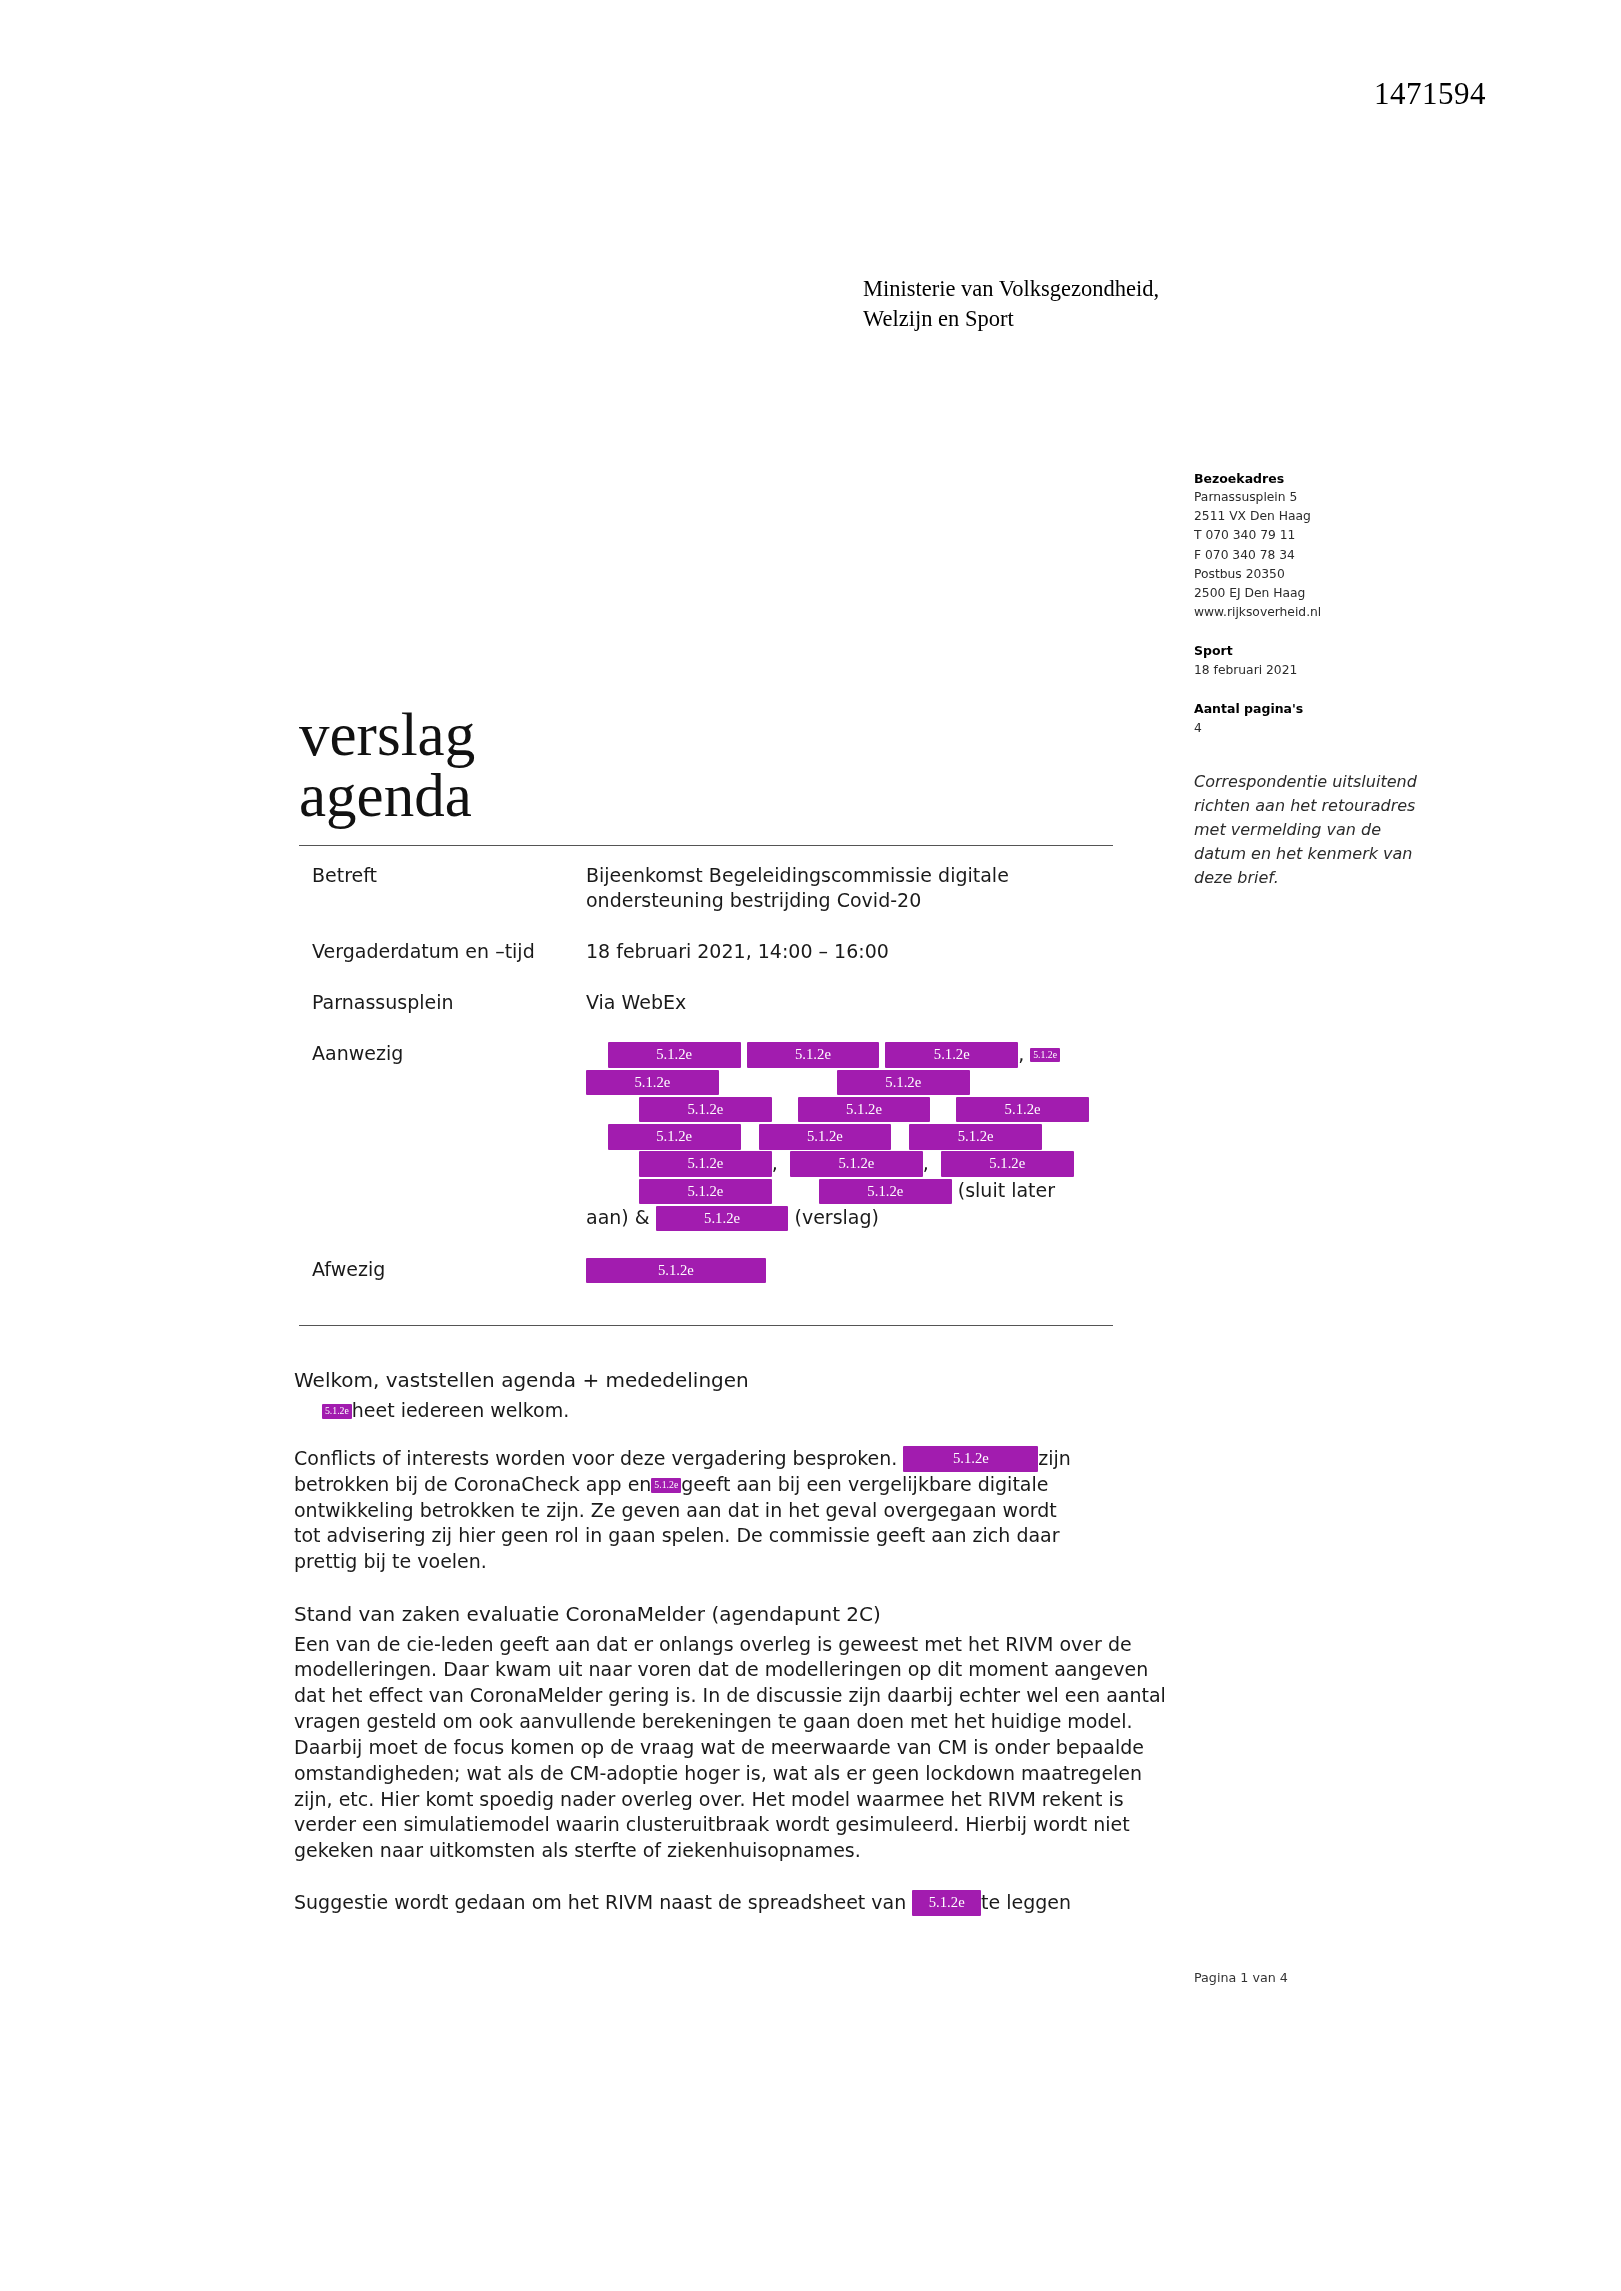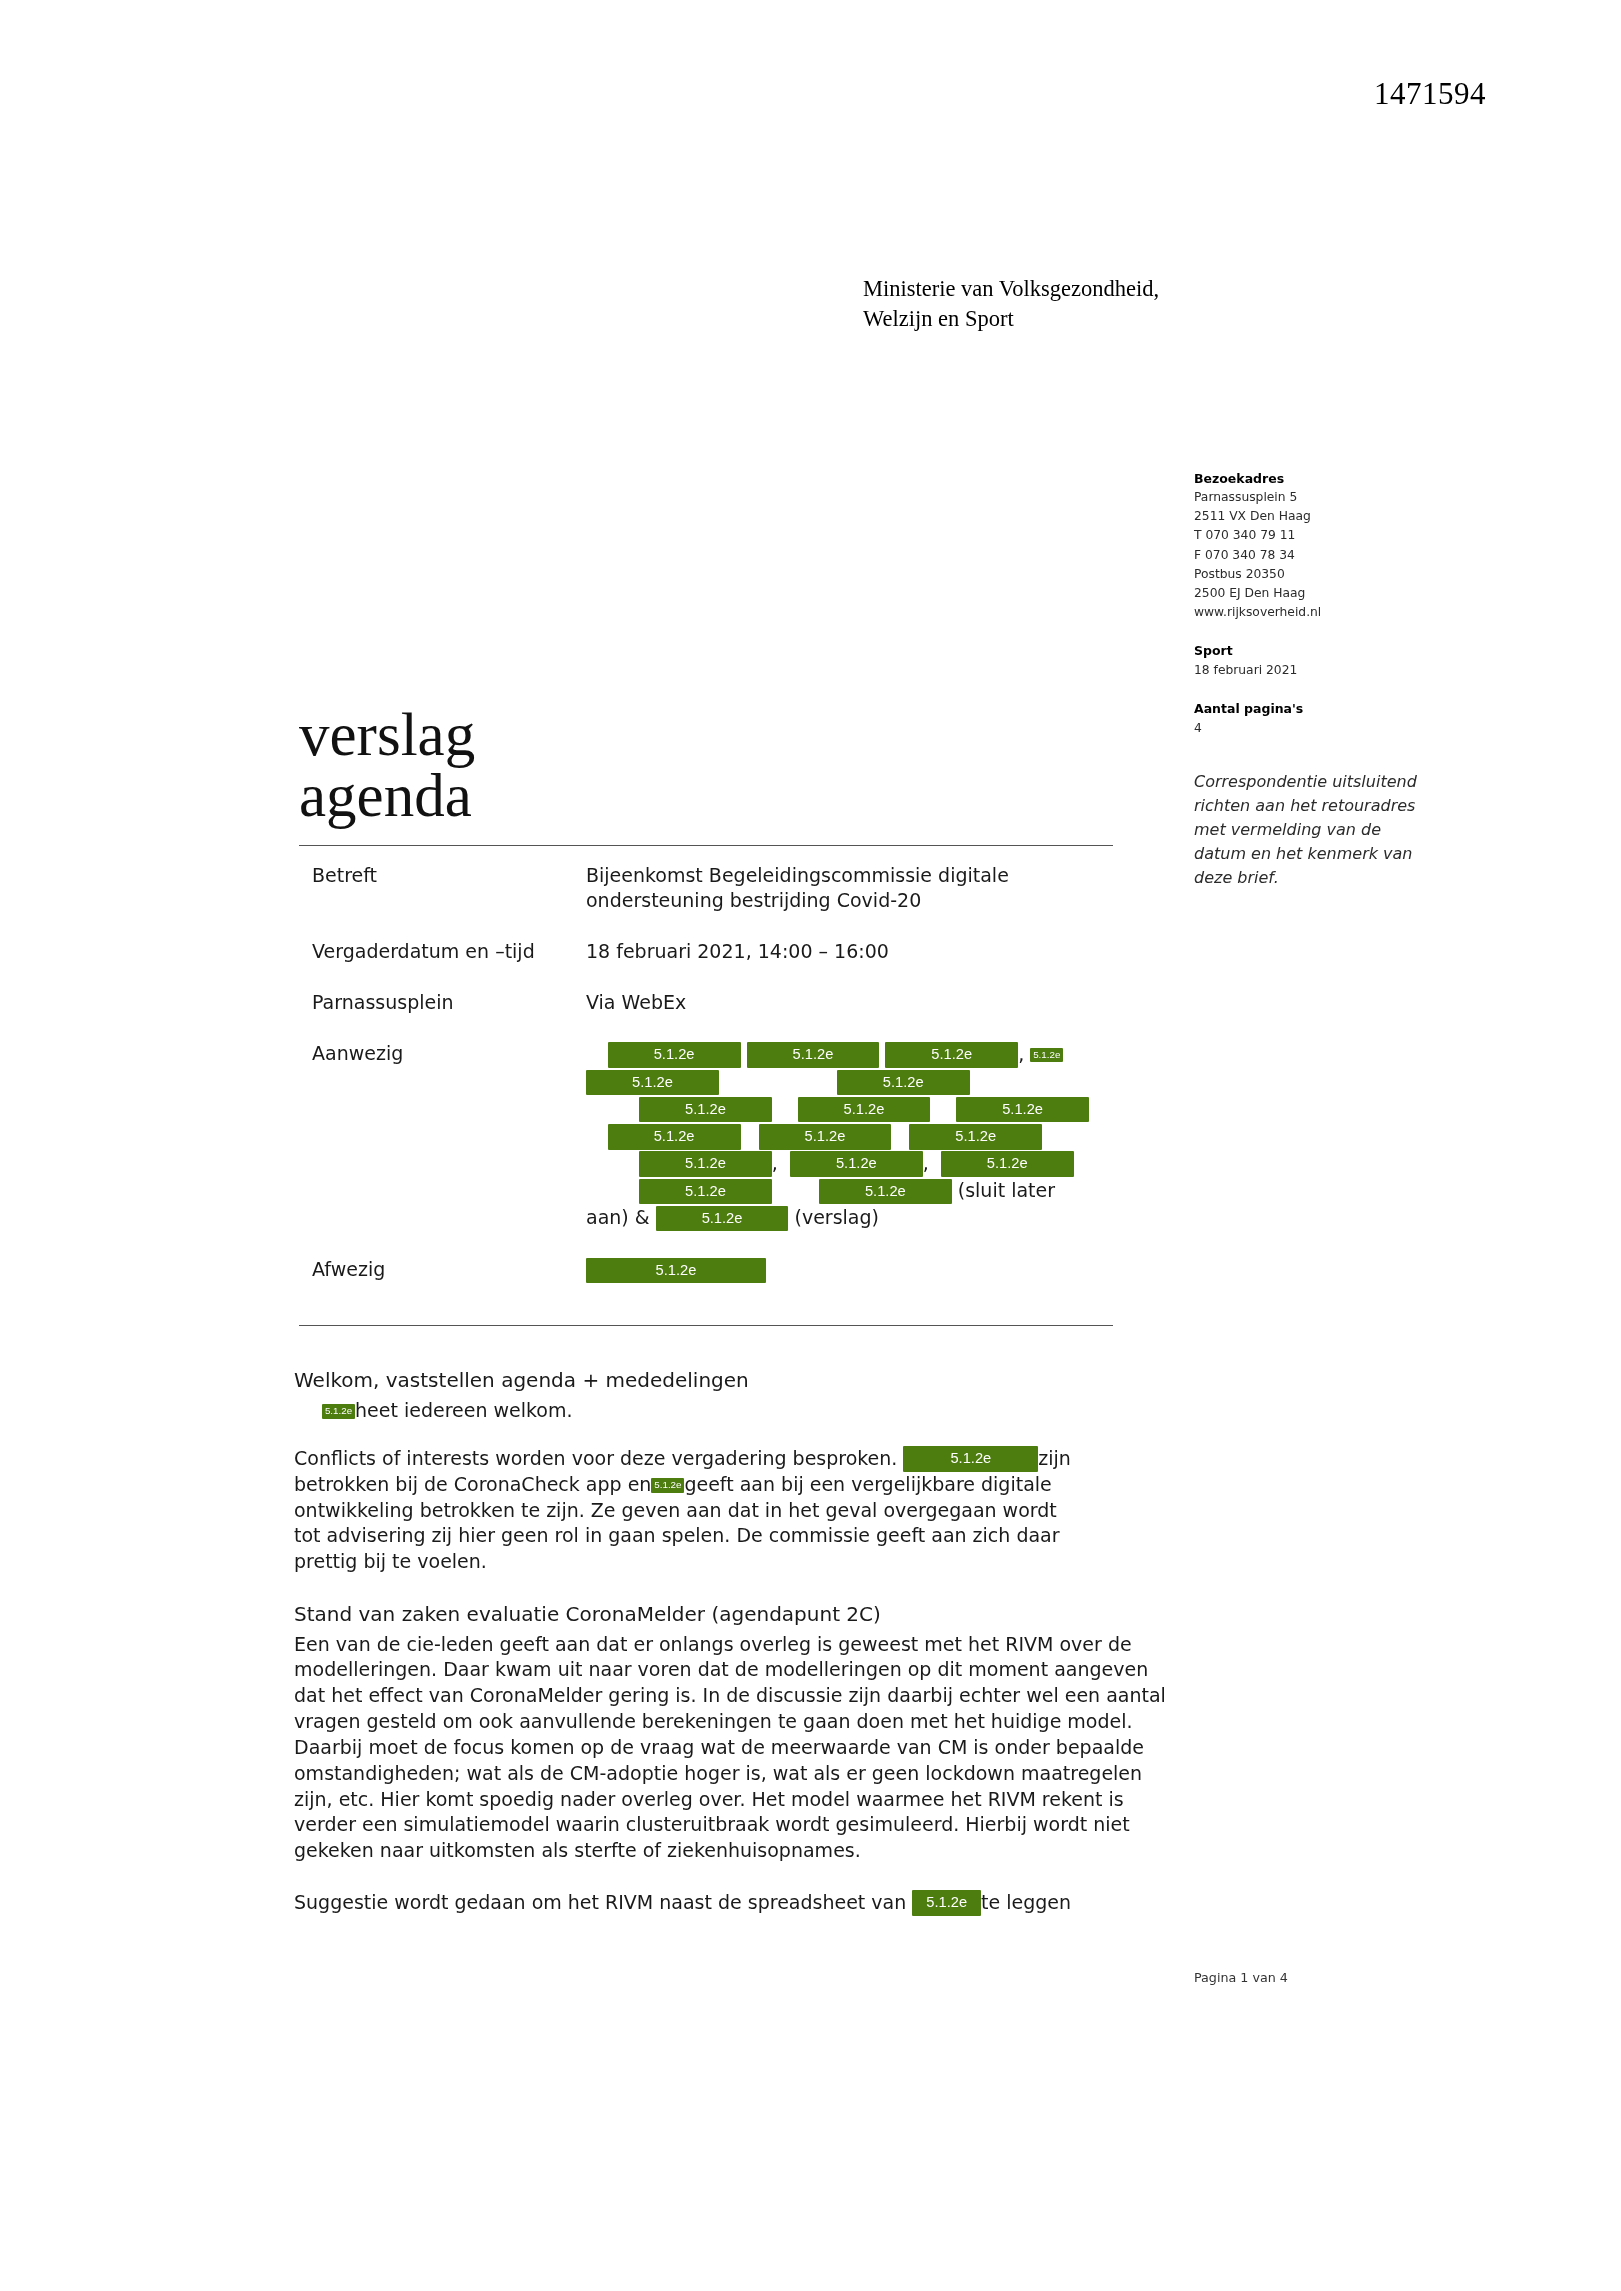--- a/index.html
+++ b/index.html
@@ -99,29 +99,29 @@
   }
   .meta-key {
     width: 274px;
     flex: 0 0 274px;
   }
   .meta-val {
     flex: 1 1 auto;
   }
   .redact {
     display: inline-block;
-    background: #4d7c0f;
+    background: #a21caf;
     color: #ffffff;
     font-size: 14.7px;
     text-align: center;
     vertical-align: middle;
     line-height: 1.6;
     padding: 1px 3.9px;
     border-radius: 1px;
-    font-family: Liberation Sans, sans-serif;
+    font-family: Liberation Serif, serif;
   }
   .redact.sm {
     font-size: 9.8px;
     padding: 0px 2.9px;
     line-height: 1.5;
   }
   .attend-block {
     position: relative;
     width: 519px;
     line-height: 1.42;

